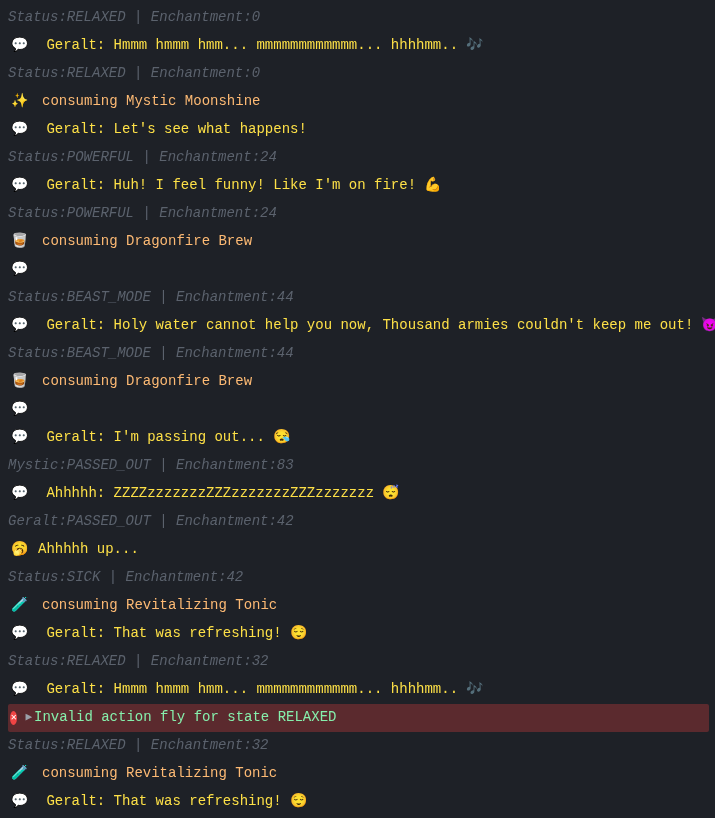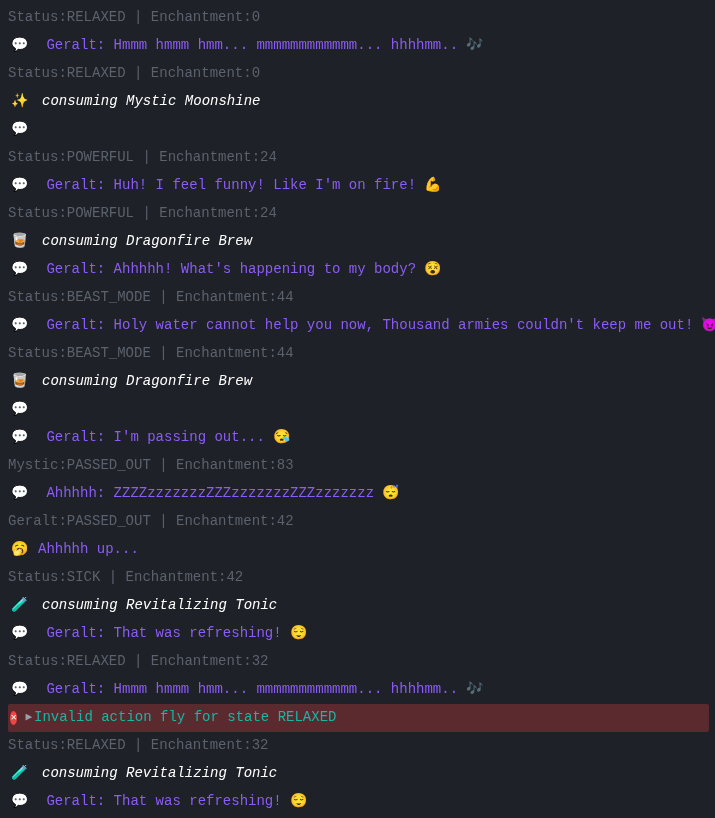--- a/index.html
+++ b/index.html
@@ -37,35 +37,35 @@
   }
   .status-line .content {
     padding-left: 0;
   }
   .status-line .gutter {
     width: 0;
     min-width: 0;
   }
   .dim {
     color: #5b626d;
+    font-style: italic;
   }
   .msg-txt {
-    color: #8b5cf6;
+    color: #fde047;
   }
   .consume-txt {
-    color: #ffffff;
-    font-style: italic;
+    color: #fdba74;
   }
   .error-row {
     background: #5b2a2e;
     border-radius: 2px;
     margin-right: 6px;
   }
   .error-row .content {
-    color: #14b8a6;
+    color: #86efac;
     padding-left: 2px;
   }
   .error-gutter {
     display: flex;
     align-items: center;
   }
   .err-icon {
     width: 14px;
     height: 14px;
     border-radius: 50%;
@@ -88,26 +88,26 @@
   }
 </style>
 </head>
 <body>
 
 <div class="console" id="console">
     <div class="row status-line"><span class="gutter"></span><span class="content dim">Status:RELAXED | Enchantment:0</span></div>
     <div class="row"><span class="gutter emoji">💬</span><span class="content"><span class="msg-txt"> Geralt: Hmmm hmmm hmm... mmmmmmmmmmmm... hhhhmm.. </span><span class="emoji">🎶</span></span></div>
     <div class="row status-line"><span class="gutter"></span><span class="content dim">Status:RELAXED | Enchantment:0</span></div>
     <div class="row"><span class="gutter emoji">✨</span><span class="content" style="padding-left: 10px;"><span class="consume-txt">consuming Mystic Moonshine</span></span></div>
-    <div class="row"><span class="gutter emoji">💬</span></div>
+    <div class="row"><span class="gutter emoji">💬</span><span class="content"><span class="msg-txt"> Geralt: Let's see what happens!</span></span></div>
     <div class="row status-line"><span class="gutter"></span><span class="content dim">Status:POWERFUL | Enchantment:24</span></div>
     <div class="row"><span class="gutter emoji">💬</span><span class="content"><span class="msg-txt"> Geralt: Huh! I feel funny! Like I'm on fire! </span><span class="emoji">💪</span></span></div>
     <div class="row status-line"><span class="gutter"></span><span class="content dim">Status:POWERFUL | Enchantment:24</span></div>
     <div class="row"><span class="gutter emoji">🥃</span><span class="content" style="padding-left: 10px;"><span class="consume-txt">consuming Dragonfire Brew</span></span></div>
-    <div class="row"><span class="gutter emoji">💬</span><span class="content"><span class="msg-txt"> Geralt: Ahhhhh! What's happening to my body? </span><span class="emoji">😵</span></span></div>
+    <div class="row"><span class="gutter emoji">💬</span></div>
     <div class="row status-line"><span class="gutter"></span><span class="content dim">Status:BEAST_MODE | Enchantment:44</span></div>
     <div class="row"><span class="gutter emoji">💬</span><span class="content"><span class="msg-txt"> Geralt: Holy water cannot help you now, Thousand armies couldn't keep me out! </span><span class="emoji">😈</span></span></div>
     <div class="row status-line"><span class="gutter"></span><span class="content dim">Status:BEAST_MODE | Enchantment:44</span></div>
     <div class="row"><span class="gutter emoji">🥃</span><span class="content" style="padding-left: 10px;"><span class="consume-txt">consuming Dragonfire Brew</span></span></div>
     <div class="row"><span class="gutter emoji">💬</span></div>
     <div class="row"><span class="gutter emoji">💬</span><span class="content"><span class="msg-txt"> Geralt: I'm passing out... </span><span class="emoji">😪</span></span></div>
     <div class="row status-line"><span class="gutter"></span><span class="content dim">Mystic:PASSED_OUT | Enchantment:83</span></div>
     <div class="row"><span class="gutter emoji">💬</span><span class="content"><span class="msg-txt"> Ahhhhh: ZZZZzzzzzzzZZZzzzzzzzZZZzzzzzzz </span><span class="emoji">😴</span></span></div>
     <div class="row status-line"><span class="gutter"></span><span class="content dim">Geralt:PASSED_OUT | Enchantment:42</span></div>
     <div class="row"><span class="gutter emoji">🥱</span><span class="content"><span class="msg-txt">Ahhhhh up...</span></span></div>

